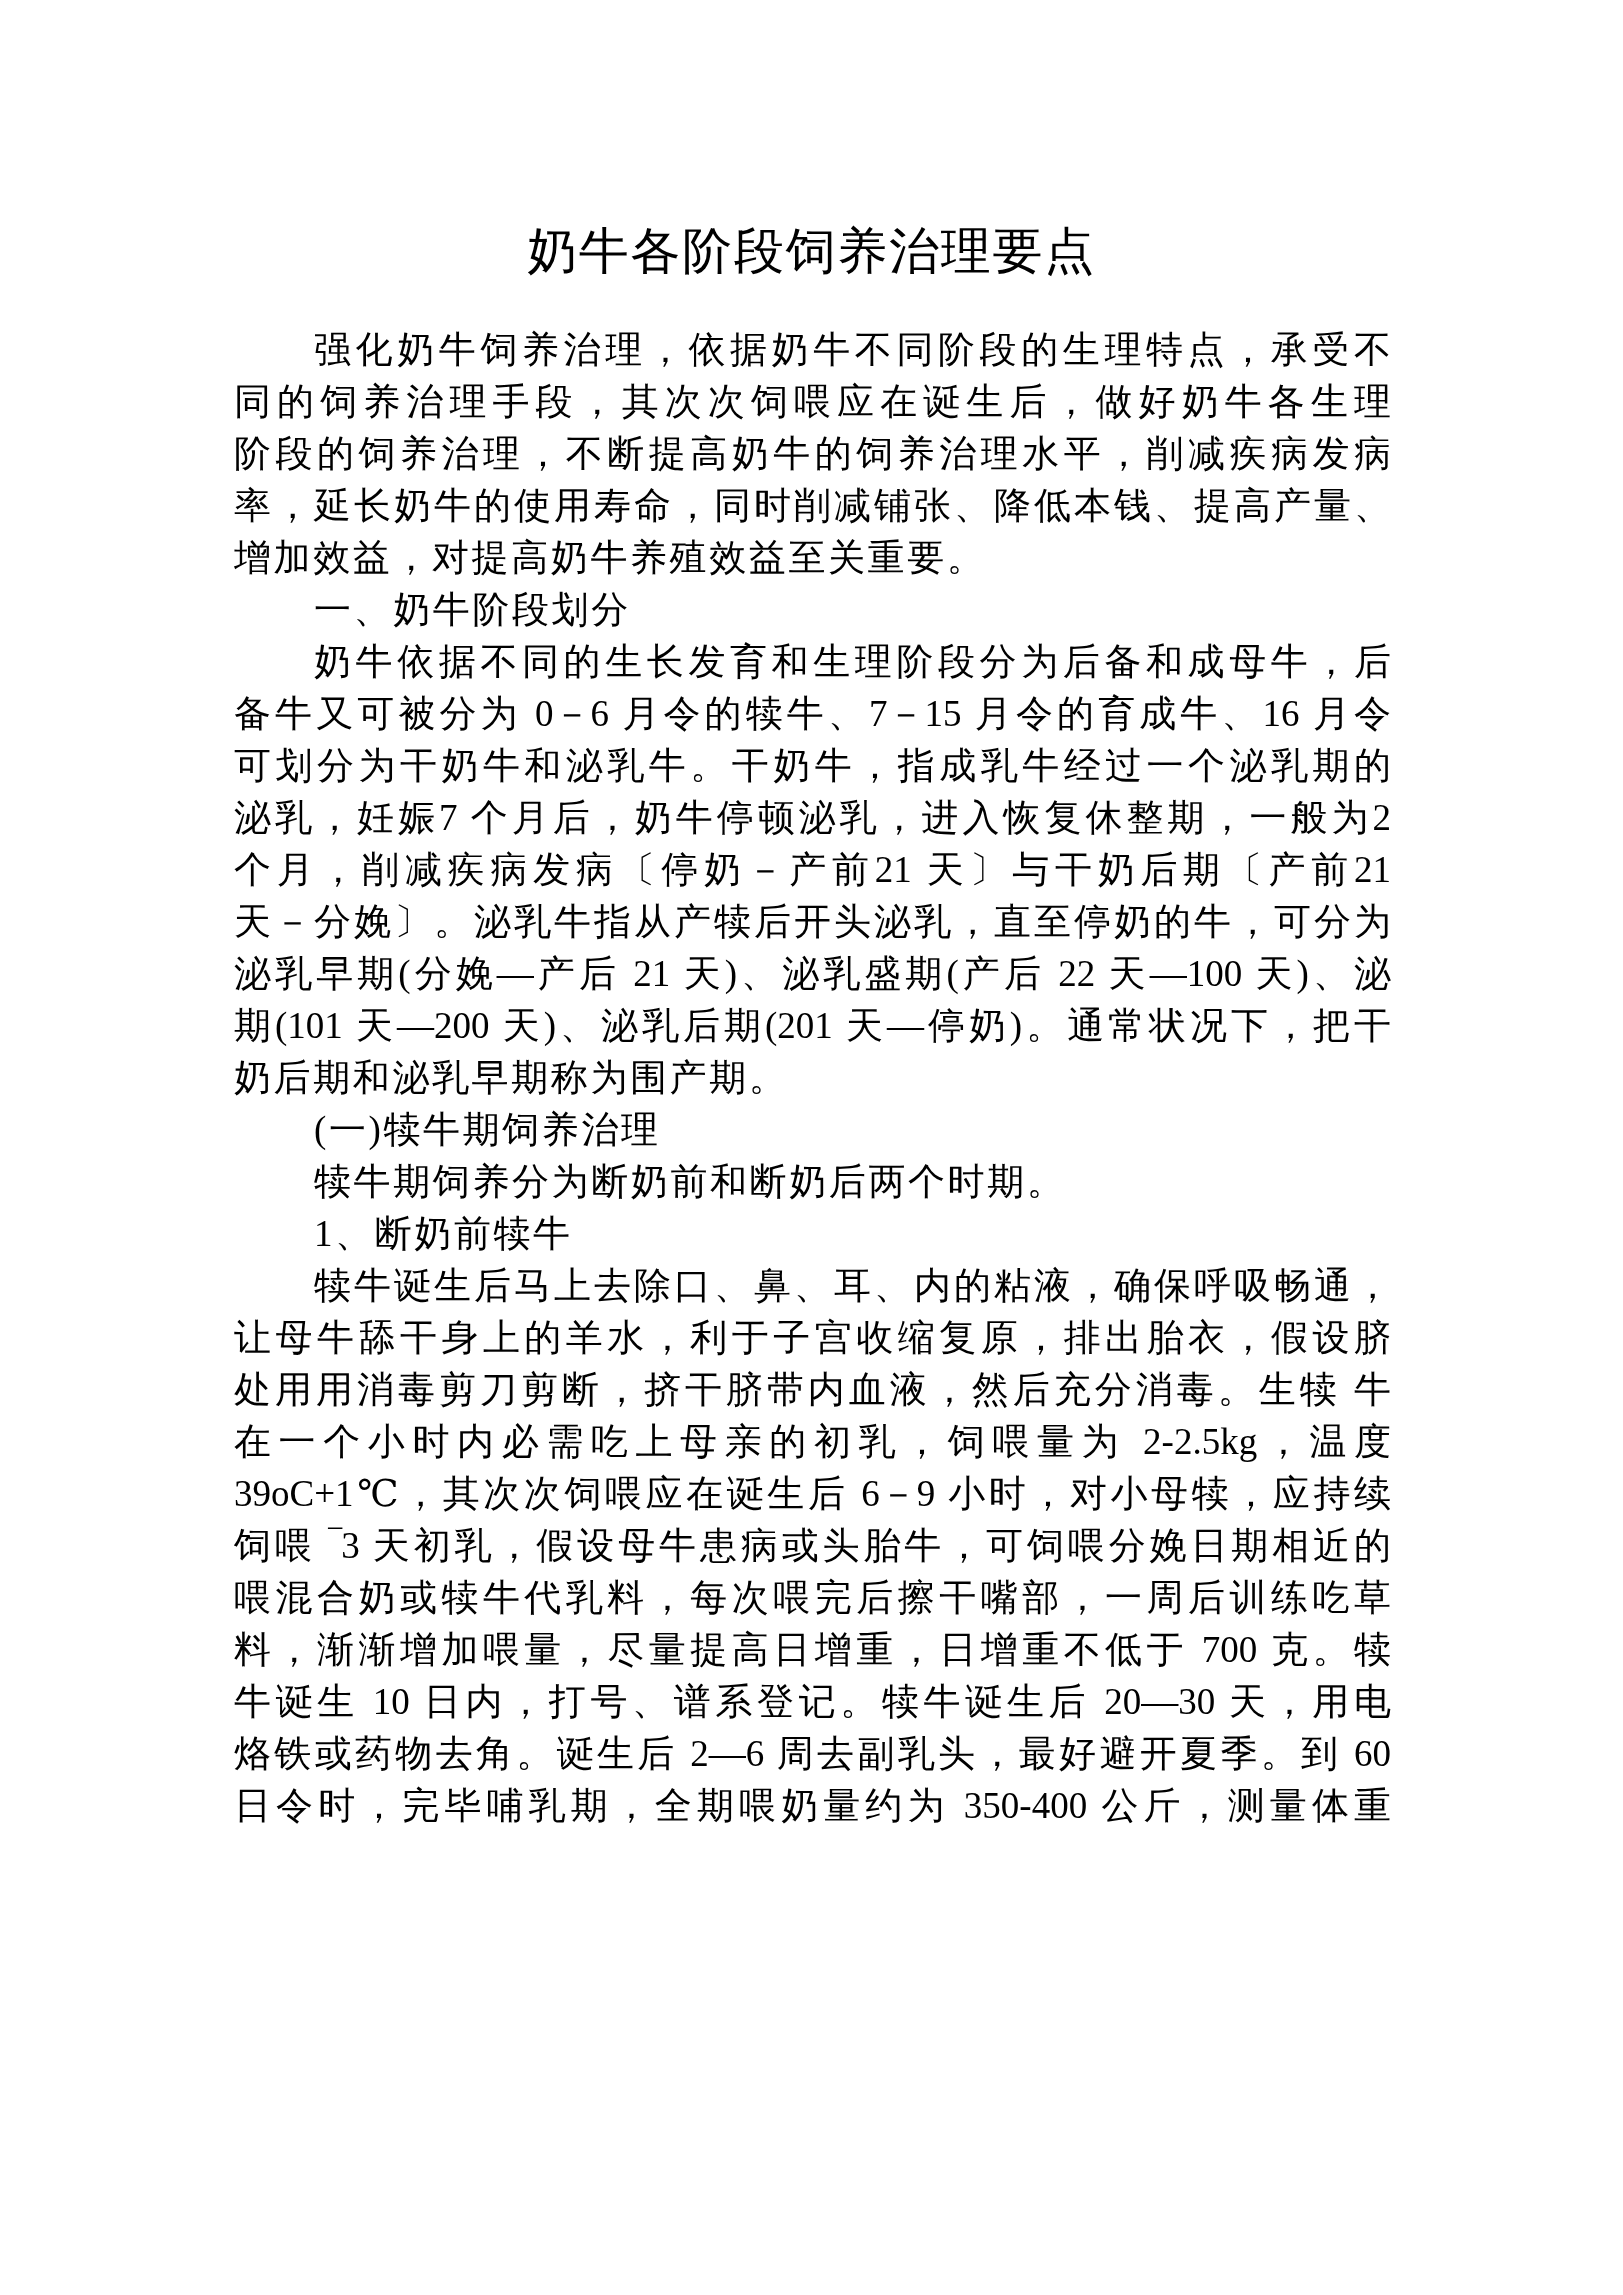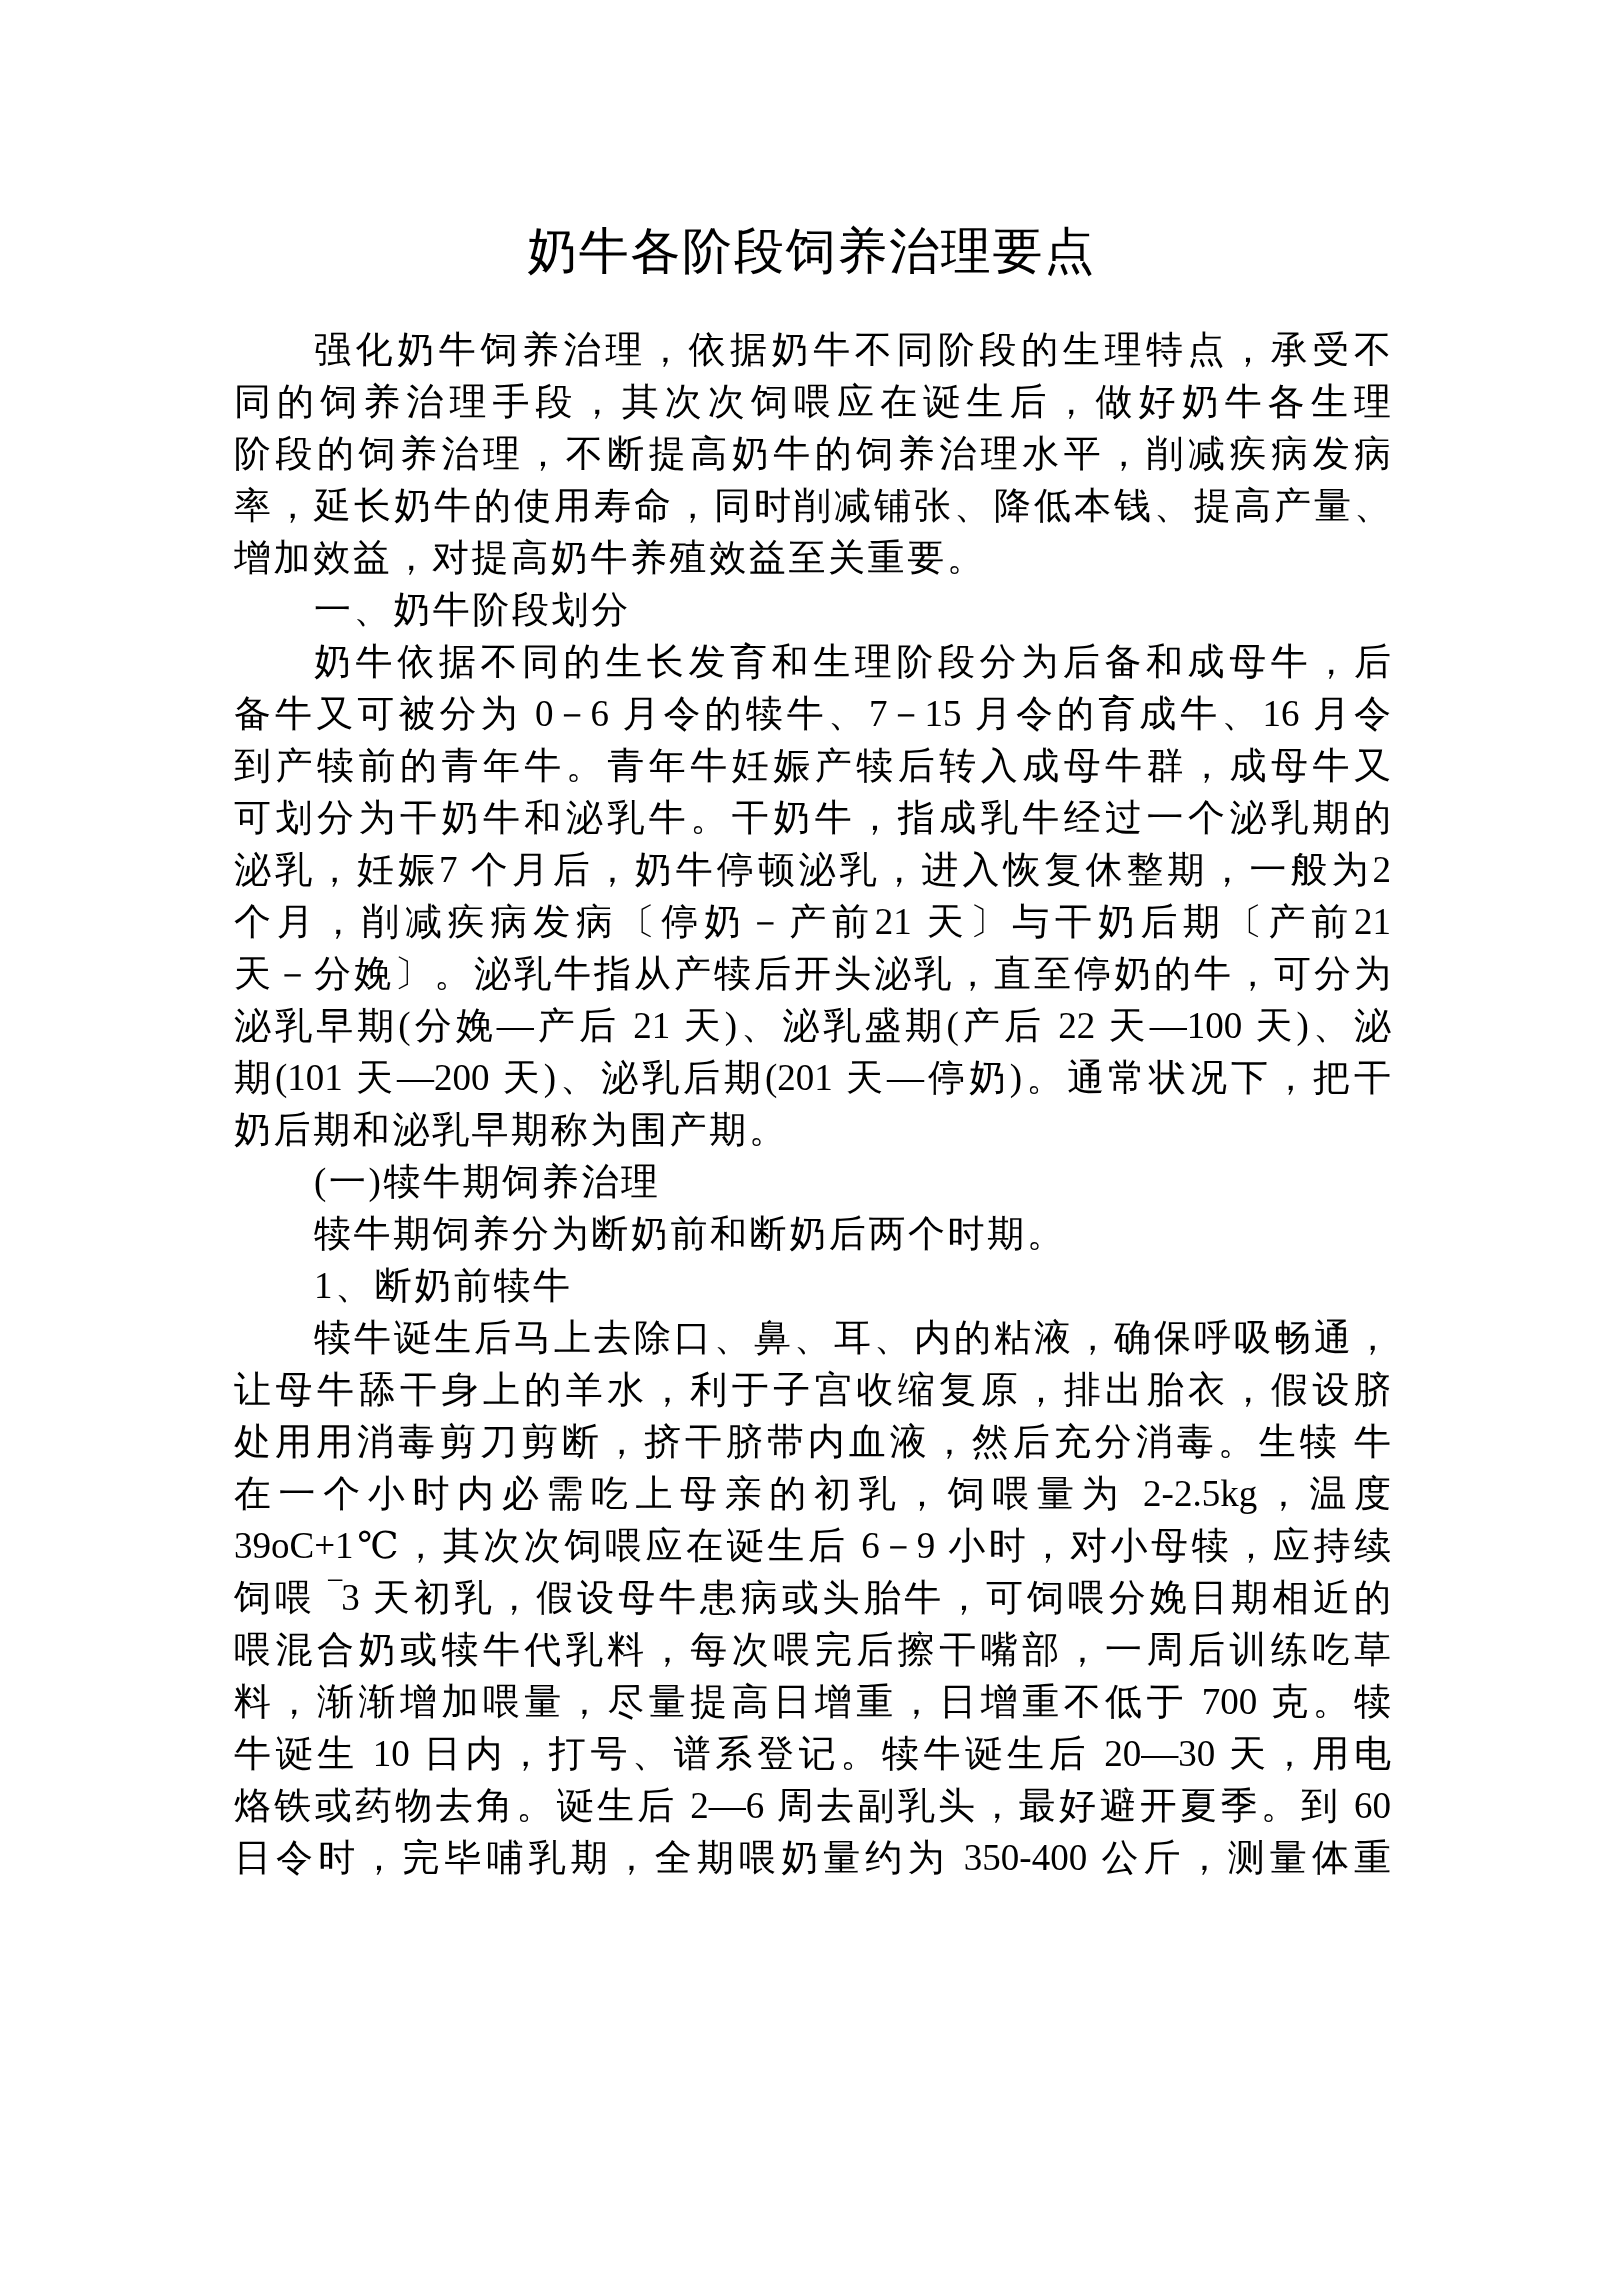--- a/index.html
+++ b/index.html
@@ -62,21 +62,20 @@
   <h1 class="doc-title">奶牛各阶段饲养治理要点</h1>
   <div class="doc-body">
       <div class="line indent">强化奶牛饲养治理，依据奶牛不同阶段的生理特点，承受不</div>
       <div class="line">同的饲养治理手段，其次次饲喂应在诞生后，做好奶牛各生理</div>
       <div class="line">阶段的饲养治理，不断提高奶牛的饲养治理水平，削减疾病发病</div>
       <div class="line">率，延长奶牛的使用寿命，同时削减铺张、降低本钱、提高产量、</div>
       <div class="line nojust">增加效益，对提高奶牛养殖效益至关重要。</div>
       <div class="line indent nojust">一、奶牛阶段划分</div>
       <div class="line indent">奶牛依据不同的生长发育和生理阶段分为后备和成母牛，后</div>
       <div class="line">备牛又可被分为 0－6 月令的犊牛、7－15 月令的育成牛、16 月令</div>
-      <div class="line">到产犊前的青年牛。青年牛妊娠产犊后转入成母牛群，成母牛又</div>
       <div class="line">可划分为干奶牛和泌乳牛。干奶牛，指成乳牛经过一个泌乳期的</div>
       <div class="line">泌乳，妊娠7 个月后，奶牛停顿泌乳，进入恢复休整期，一般为2</div>
       <div class="line">个月，削减疾病发病〔停奶－产前21 天〕与干奶后期〔产前21</div>
       <div class="line">天－分娩〕。泌乳牛指从产犊后开头泌乳，直至停奶的牛，可分为</div>
       <div class="line">泌乳早期(分娩—产后 21 天)、泌乳盛期(产后 22 天—100 天)、泌</div>
       <div class="line">期(101 天—200 天)、泌乳后期(201 天—停奶)。通常状况下，把干</div>
       <div class="line nojust">奶后期和泌乳早期称为围产期。</div>
       <div class="line indent nojust">(一)犊牛期饲养治理</div>
       <div class="line indent nojust">犊牛期饲养分为断奶前和断奶后两个时期。</div>
       <div class="line indent nojust">1、断奶前犊牛</div>

